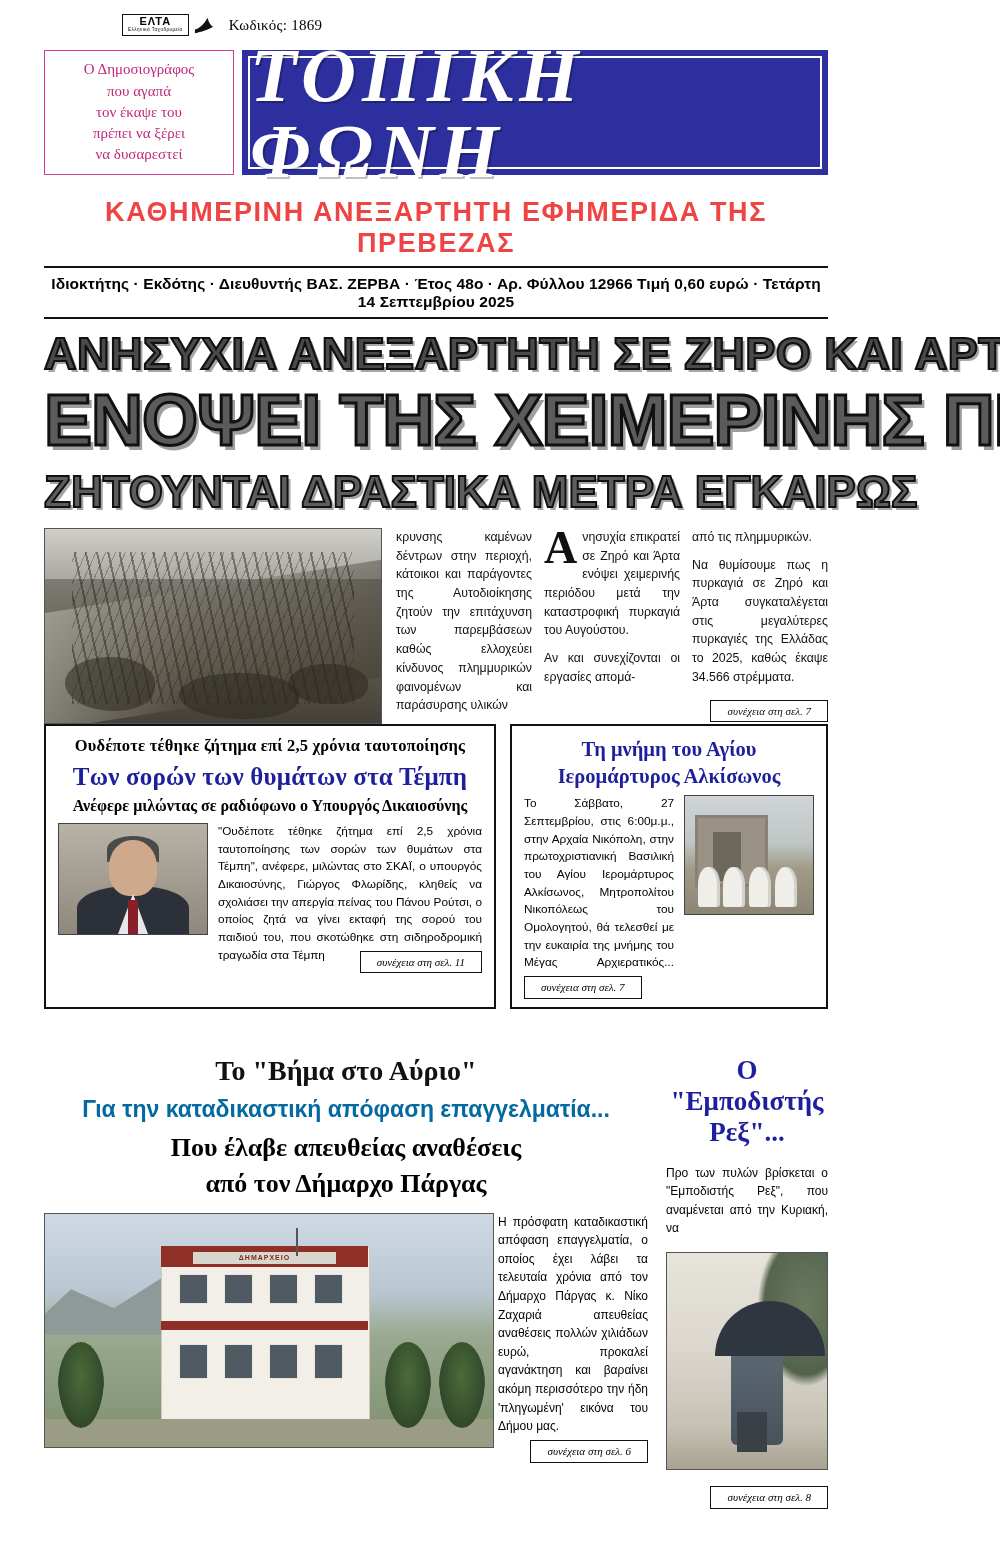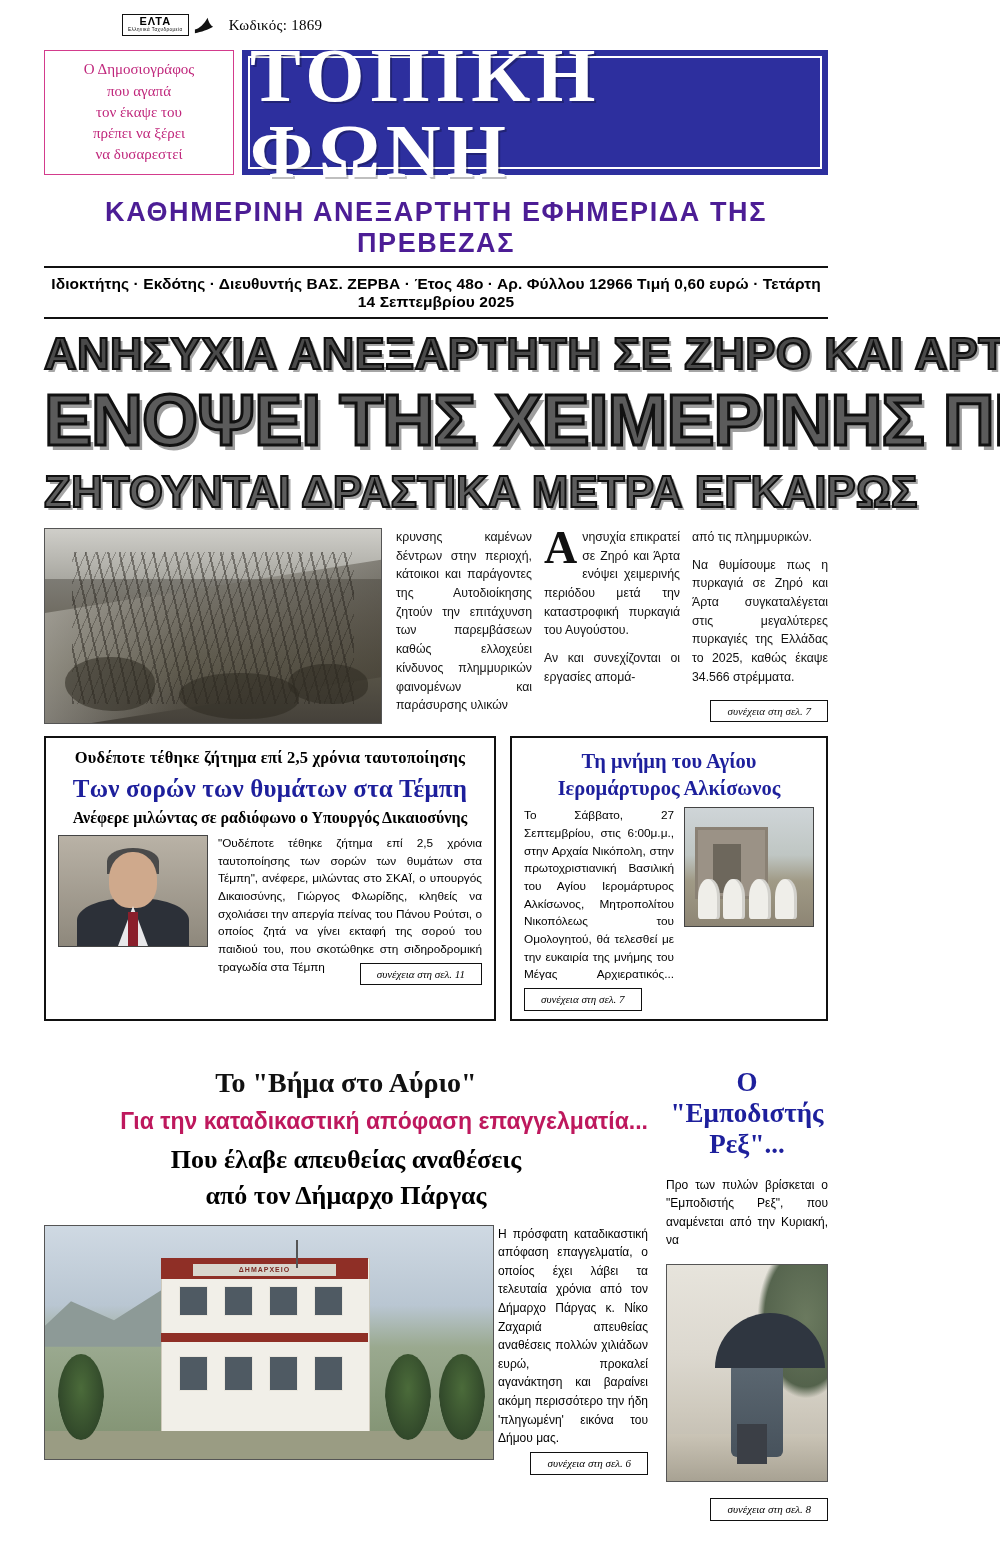--- a/index.html
+++ b/index.html
@@ -98,35 +98,36 @@
     justify-content: center;
     position: relative;
   }
   .title-inner {
     border: 2px solid #ffffff;
     width: calc(100% - 10px);
     height: calc(100% - 10px);
     display: flex;
     align-items: center;
     justify-content: center;
+    font-style: italic;
   }
   .title-inner span {
     color: #fff;
     font-family: "Liberation Serif", serif;
     font-weight: bold;
     font-size: 76px;
     letter-spacing: 6px;
     line-height: 1;
     text-shadow: 2px 2px 0 rgba(0,0,0,.25);
   }
 
   
   .subtitle {
     text-align: center;
-    color: #4c1d95;
+    color: #ef4444;
     font-family: "Liberation Sans", sans-serif;
     font-weight: bold;
     font-size: 27px;
     letter-spacing: 1.6px;
     margin-top: 22px;
   }
   .ruleline {
     border-bottom: 2px solid #111;
     margin-top: 7px;
   }
@@ -265,21 +266,20 @@
     font-size: 11px;
     padding: 2px 16px;
     display: inline-block;
     margin-top: 4px;
   }
   .cont-right { float: right; }
 
   
   .boxrow {
     display: flex;
-    margin-top: 12px;
     gap: 14px;
   }
   .boxA {
     width: 452px;
     border: 2px solid #111;
     box-sizing: border-box;
     padding: 10px 12px 8px 12px;
   }
   .boxA h3 {
     margin: 0;
@@ -444,25 +444,25 @@
 
   .ll-title1 {
     text-align: center;
     font-family: "Liberation Serif", serif;
     font-weight: bold;
     font-size: 28px;
     color: #111;
     margin: 0;
   }
   .ll-title2 {
-    text-align: right;
+    text-align: center;
     font-family: "Liberation Sans", sans-serif;
     font-weight: bold;
     font-size: 23px;
-    color: #be185d;
+    color: #0369a1;
     margin: 9px 0 0 0;
   }
   .ll-title3 {
     text-align: center;
     font-family: "Liberation Serif", serif;
     font-weight: bold;
     font-size: 26px;
     margin: 10px 0 0 0;
   }
   .ll-title4 {

